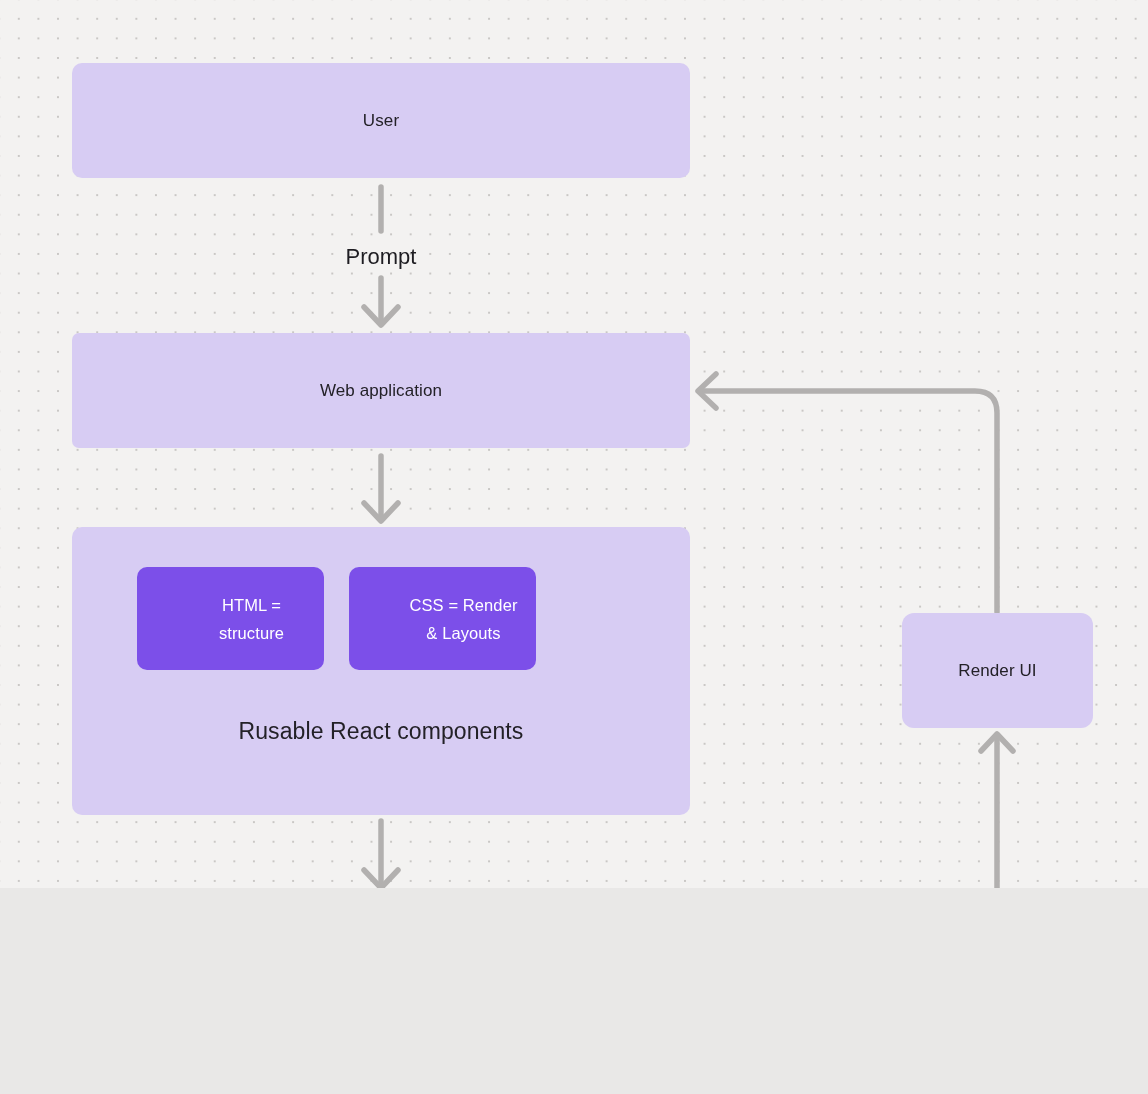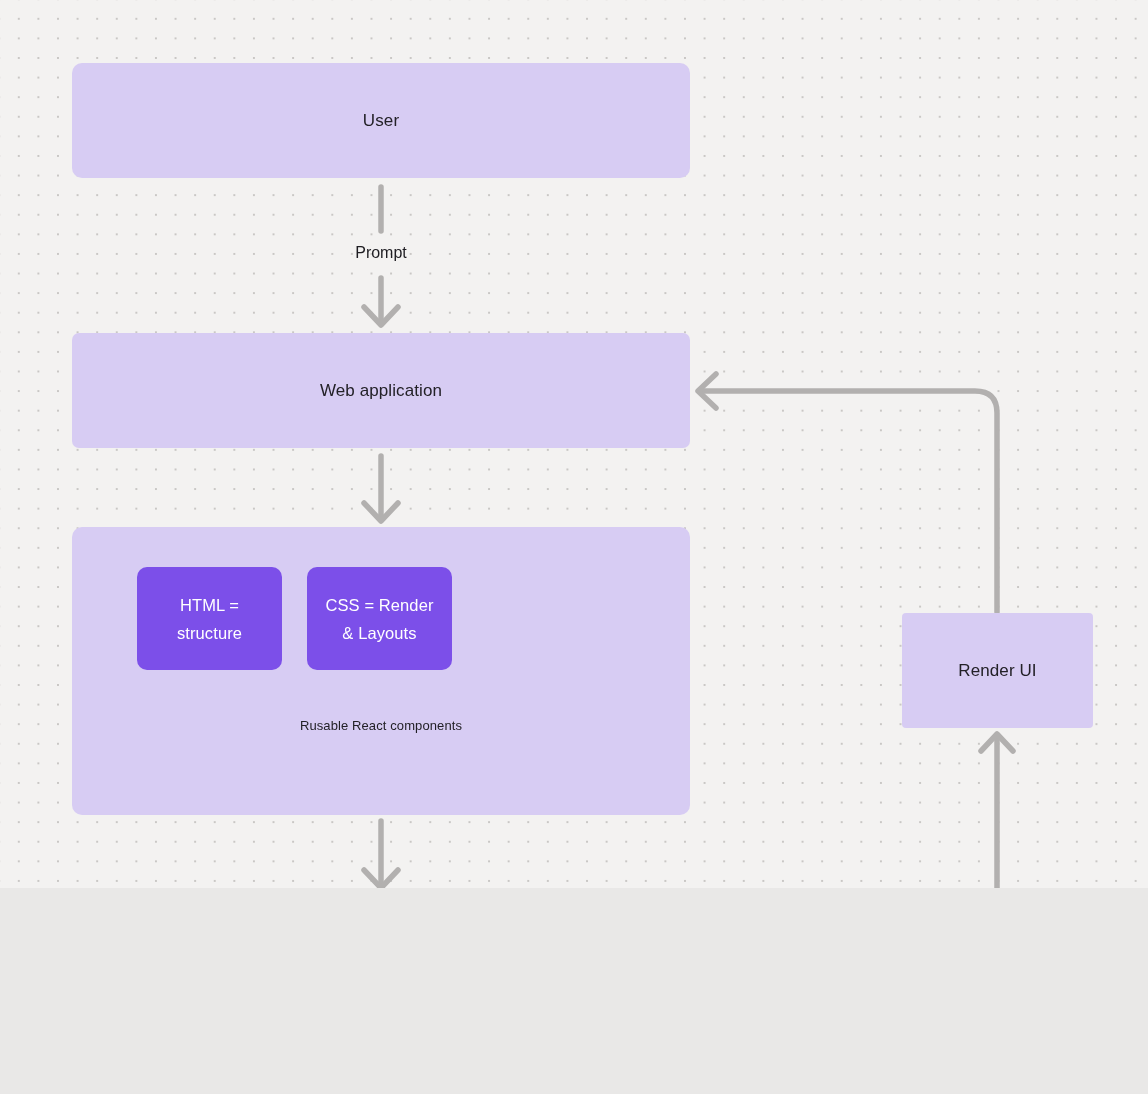--- a/index.html
+++ b/index.html
@@ -33,21 +33,21 @@
     justify-content: center;
     color: #232127;
     font-size: 17px;
     letter-spacing: 0.1px;
   }
   .node-user          { left: 72px;  top: 63px;  width: 618px; height: 115px; }
   .node-webapp        { left: 72px;  top: 333px; width: 618px; height: 115px; border-radius: 7px; }
   .node-container     { left: 72px;  top: 527px; width: 618px; height: 288px;
                         display: block; }
   .node-vite          { left: 72px;  top: 893px; width: 618px; height: 114px; }
-  .node-render        { left: 902px; top: 613px; width: 191px; height: 115px; border-radius: 4px; }
+  .node-render        { left: 902px; top: 613px; width: 191px; height: 115px; border-radius: 12px; }
 
   .sub-row {
     position: absolute;
     left: 65px;
     top: 40px;
     display: flex;
     gap: 25px;
   }
   .sub-box {
     width: 145px;
@@ -56,39 +56,40 @@
     border-radius: 10px;
     display: flex;
     flex-direction: column;
     align-items: center;
     justify-content: center;
     color: #ffffff;
     font-size: 16.5px;
     font-weight: 500;
     line-height: 28px;
     text-align: center;
+    padding-left: 42px;
   }
   .container-caption {
     position: absolute;
     left: 0;
     right: 0;
     top: 191px;
     text-align: center;
     color: #232127;
-    font-size: 13px;
+    font-size: 23px;
   }
   .edge-label {
     position: absolute;
     z-index: 2;
     left: 309px;
     top: 244px;
     width: 144px;
     text-align: center;
     color: #1e1d22;
-    font-size: 16px;
+    font-size: 22px;
   }
 </style>
 </head>
 <body>
 
 <div class="canvas">
 
   <svg class="edges-layer" width="1148" height="1094" viewBox="0 0 1148 1094" fill="none" stroke="#b2b0af" stroke-width="5.5" stroke-linecap="round" stroke-linejoin="round">
 
     <path d="M381,187 L381,231"></path>

